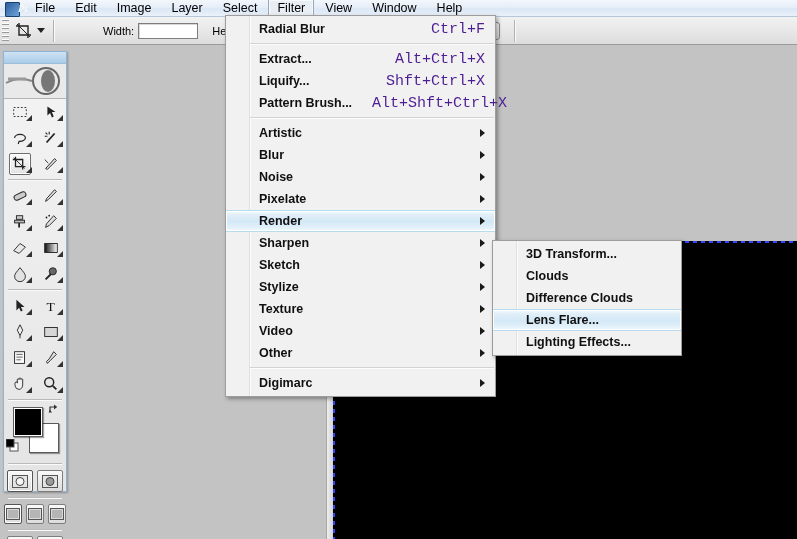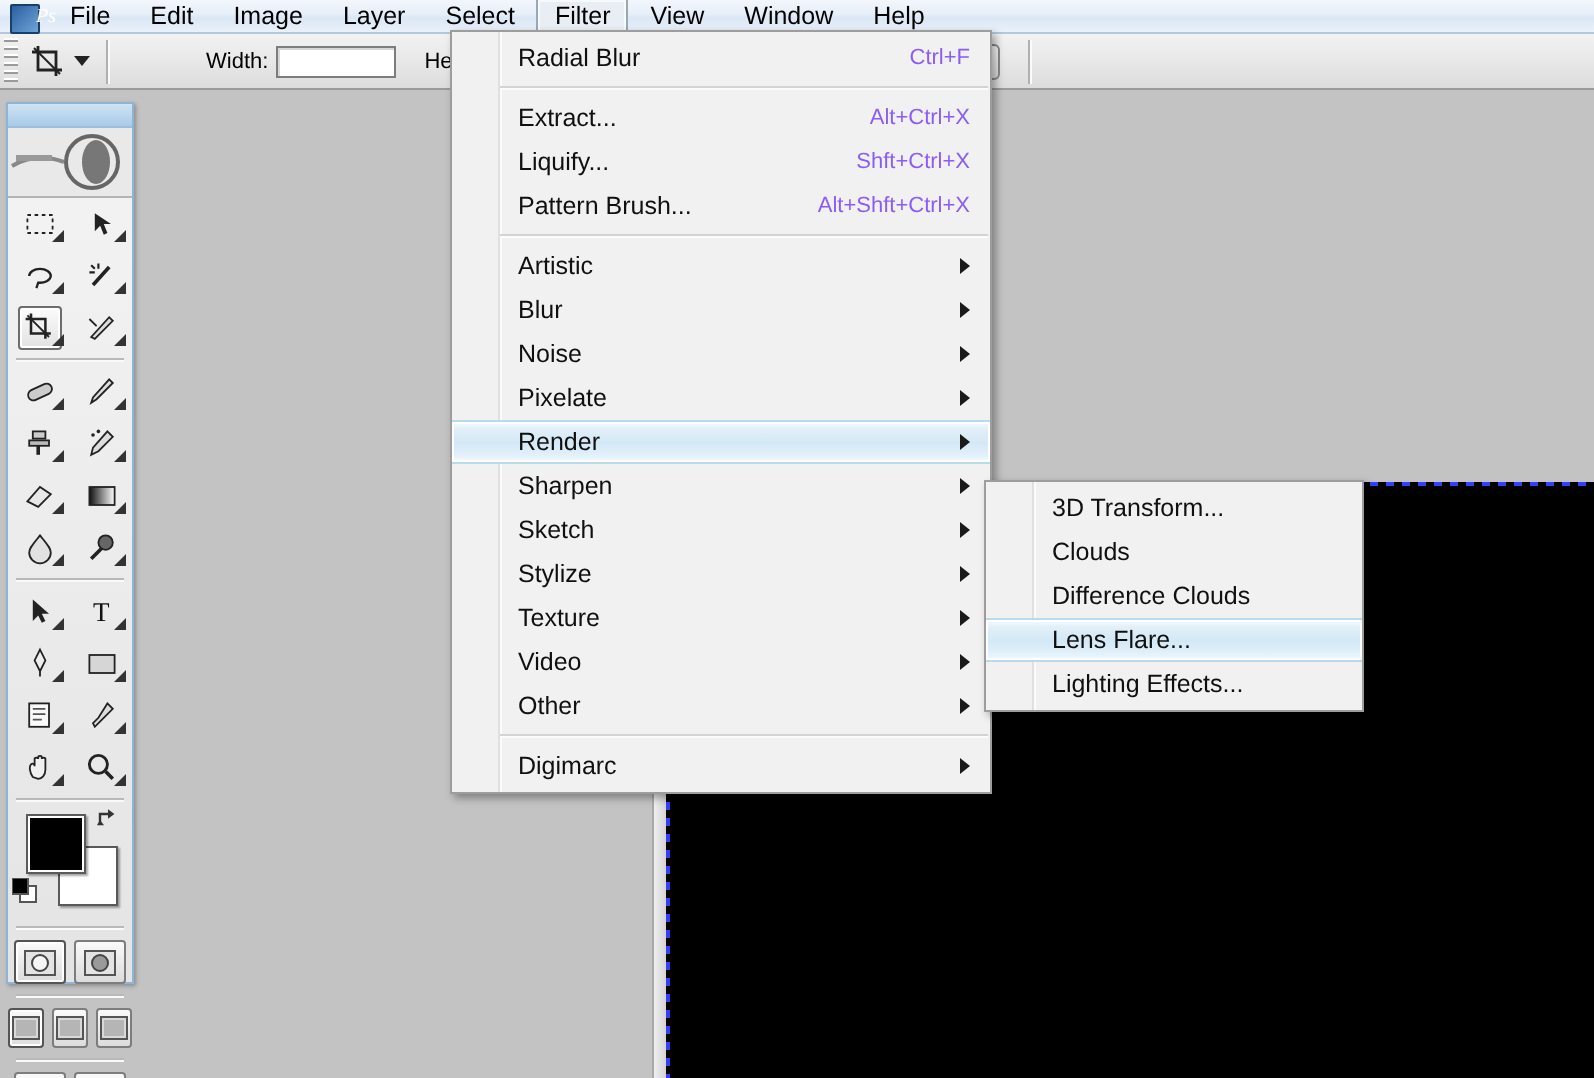--- a/index.html
+++ b/index.html
@@ -183,22 +183,22 @@
   #render-menu{left:492px;top:240px;width:190px;}
   .menu::before{
     content:"";position:absolute;left:23px;top:0;bottom:0;width:1px;
     background:#e0e0e0;border-right:1px solid #fbfbfb;
   }
   .mi{
     position:relative;height:22px;display:flex;align-items:center;
     padding-left:33px;padding-right:10px;font-size:12.5px;color:#101010;
     white-space:nowrap;z-index:1;
   }
-  .mi .label{flex:1;}
-  .mi .accel{color:#8b5cf6;font-size:11px;padding-left:20px;}
+  .mi .label{flex:1;font-weight:bold;}
+  .mi .accel{color:#4c1d95;font-size:15px;padding-left:20px;font-family:Liberation Mono, monospace;}
   .mi .arrow{
     width:0;height:0;border-top:4px solid transparent;border-bottom:4px solid transparent;
     border-left:5px solid #1a1a1a;margin-left:10px;
   }
   .mi.hl{
     background:linear-gradient(to bottom,#f6fbfe 0%,#e2eff8 18%,#d3e8f6 52%,#e3f1fa 85%,#f4fbfe 100%);
     box-shadow:inset 0 0 0 1px #ffffff;
     border-top:1px solid #b7dcef;border-bottom:1px solid #b7dcef;
     height:20px;
   }

